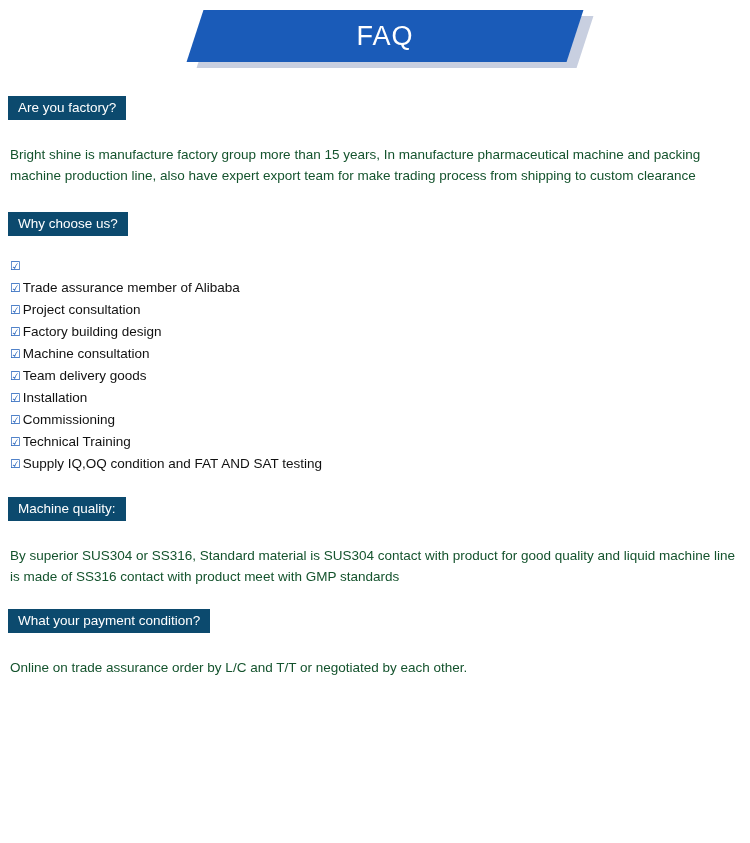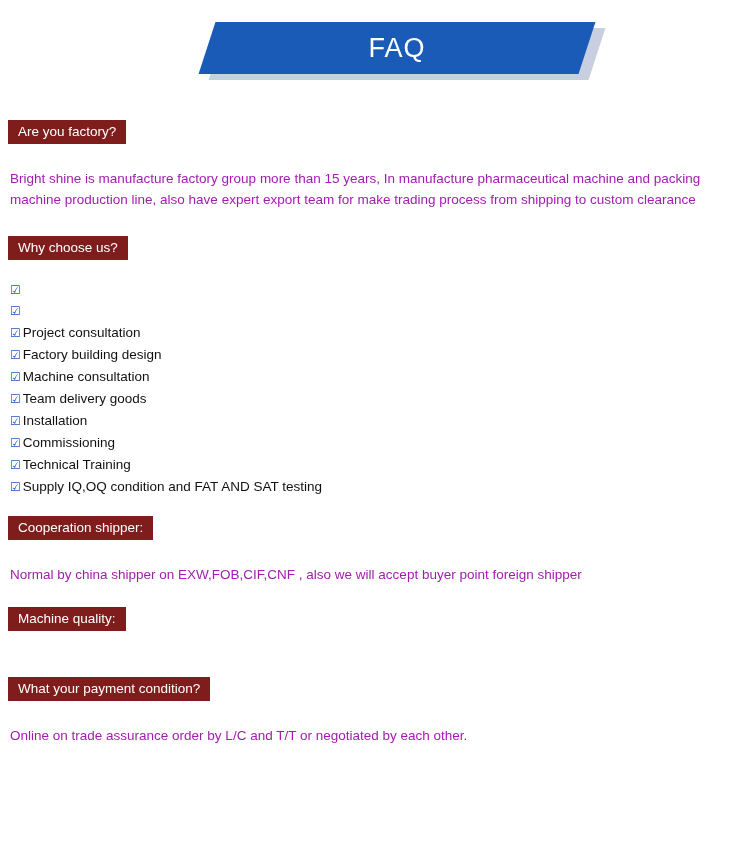--- a/index.html
+++ b/index.html
@@ -20,21 +20,21 @@
     width: 750px;
     height: 843px;
     position: relative;
     box-sizing: border-box;
   }
 
   
   .banner-wrap {
     position: relative;
     height: 74px;
-    margin: 12px;
+    margin: 0;
     text-align: center;
   }
   .banner-shadow {
     position: absolute;
     left: 205px;
     top: 16px;
     width: 380px;
     height: 52px;
     background: #c8cfe0;
     transform: skewX(-18deg);
@@ -60,37 +60,37 @@
     color: #ffffff;
     font-size: 27px;
     letter-spacing: 1px;
   }
 
   
   .section {
     margin: 0;
   }
   .sec-head {
-    background: #7f1d1d;
+    background: #0c4a6e;
     color: #ffffff;
     font-size: 13.5px;
     height: 24px;
     line-height: 24px;
     padding: 0 10px;
     box-sizing: border-box;
     display: inline-block;
     white-space: nowrap;
   }
   .head-row {
     padding-left: 8px;
   }
   .body-text {
     font-size: 13.5px;
     line-height: 21px;
-    color: #a21caf;
+    color: #14532d;
     padding: 0 10px 0 10px;
     margin: 0;
   }
 
   .list {
     list-style: none;
     margin: 0;
     padding: 0 0 0 10px;
   }
   .list li {
@@ -137,20 +137,21 @@
     <div class="head-row">
       <span class="sec-head">Why choose us?</span>
     </div>
     <div class="sp-20"></div>
     <ul class="list">
       <li>
           <span class="check">☑</span>
         </li>
       <li>
           <span class="check">☑</span>
+          <span>Trade assurance member of Alibaba</span>
         </li>
       <li>
           <span class="check">☑</span>
           <span>Project consultation</span>
         </li>
       <li>
           <span class="check">☑</span>
           <span>Factory building design</span>
         </li>
       <li>
@@ -173,36 +174,29 @@
           <span class="check">☑</span>
           <span>Technical Training</span>
         </li>
       <li>
           <span class="check">☑</span>
           <span>Supply IQ,OQ condition and FAT AND SAT testing</span>
         </li>
     </ul>
   </div>
 
-  <div class="section">
-    <div class="sp-18"></div>
-    <div class="head-row">
-      <span class="sec-head">Cooperation shipper:</span>
+
+
+  <div class="section">
+    <div class="sp-22"></div>
+    <div class="head-row">
+      <span class="sec-head">Machine quality:</span>
     </div>
     <div class="sp-24"></div>
-    <p class="body-text">Normal by china shipper on EXW,FOB,CIF,CNF , also we will accept buyer point foreign shipper</p>
-  </div>
-
-
-  <div class="section">
-    <div class="sp-22"></div>
-    <div class="head-row">
-      <span class="sec-head">Machine quality:</span>
-    </div>
-    <div class="sp-24"></div>
+    <p class="body-text">By superior SUS304 or SS316, Standard material is SUS304 contact with product for good quality and  liquid machine line is made of SS316 contact with product meet with GMP standards</p>
   </div>
 
   <div class="section">
     <div class="sp-22"></div>
     <div class="head-row">
       <span class="sec-head">What your payment condition?</span>
     </div>
     <div class="sp-24"></div>
     <p class="body-text">Online on trade assurance order by L/C and T/T or negotiated by each other.</p>
   </div>

